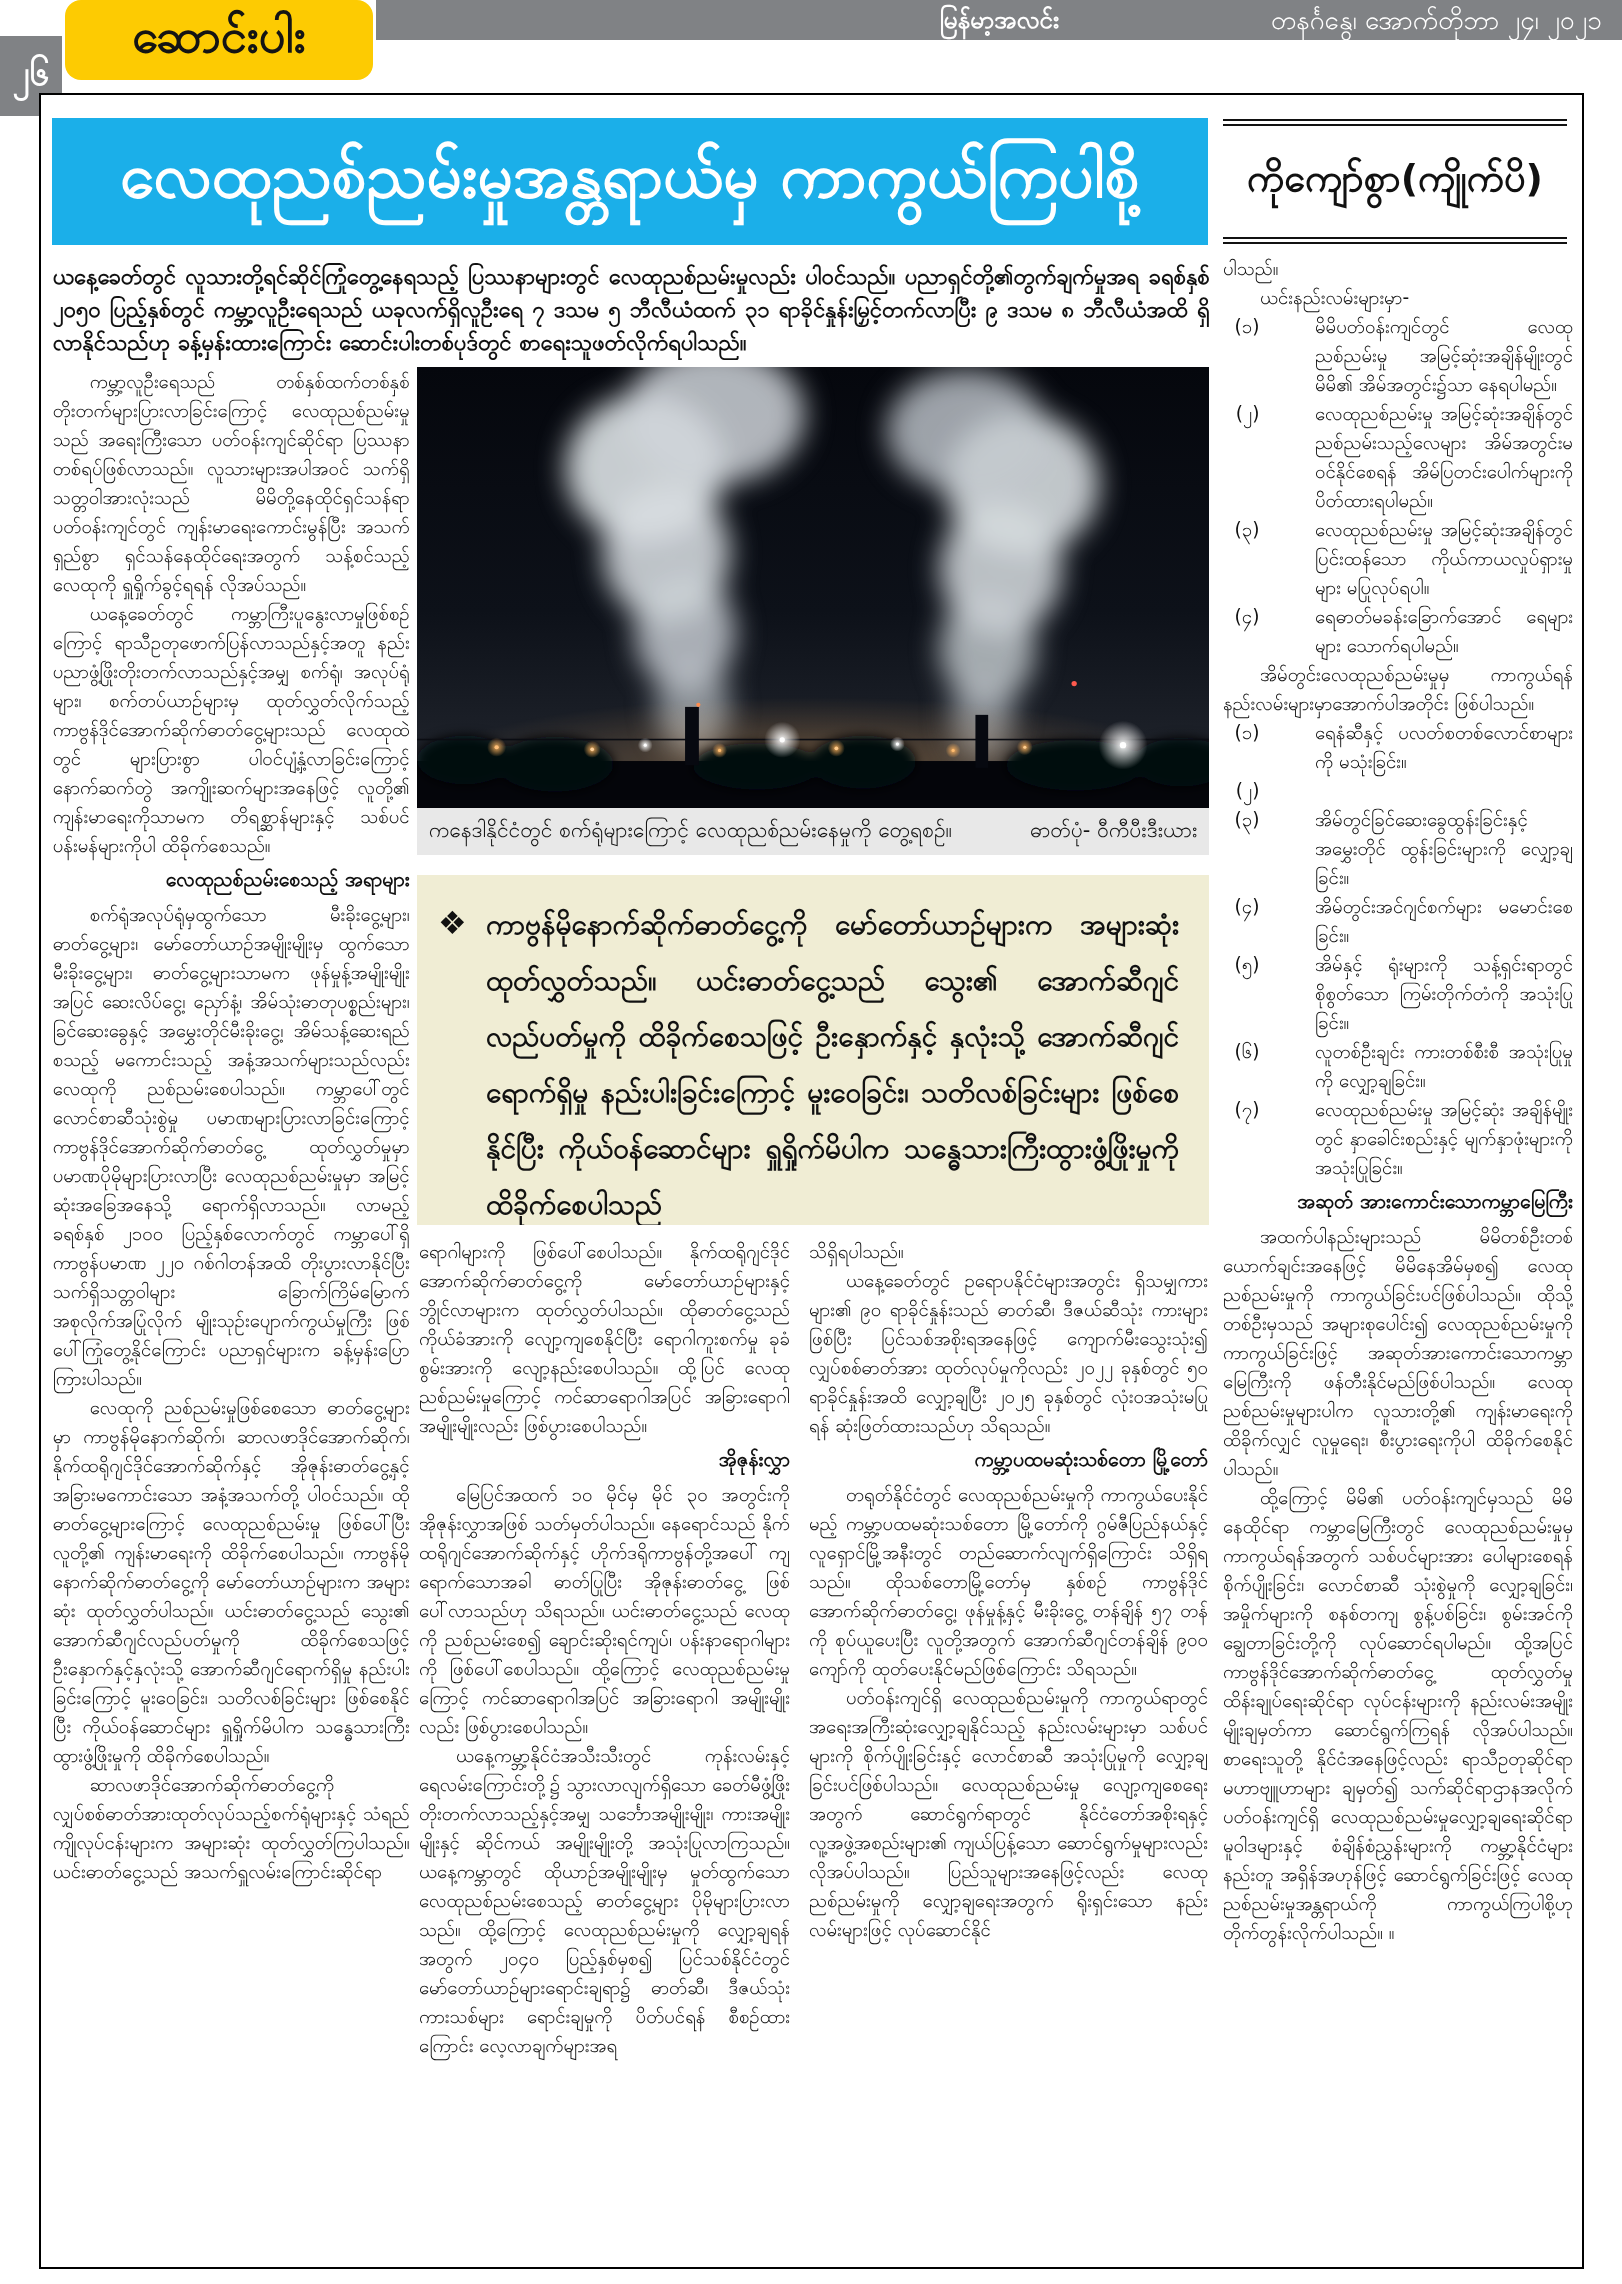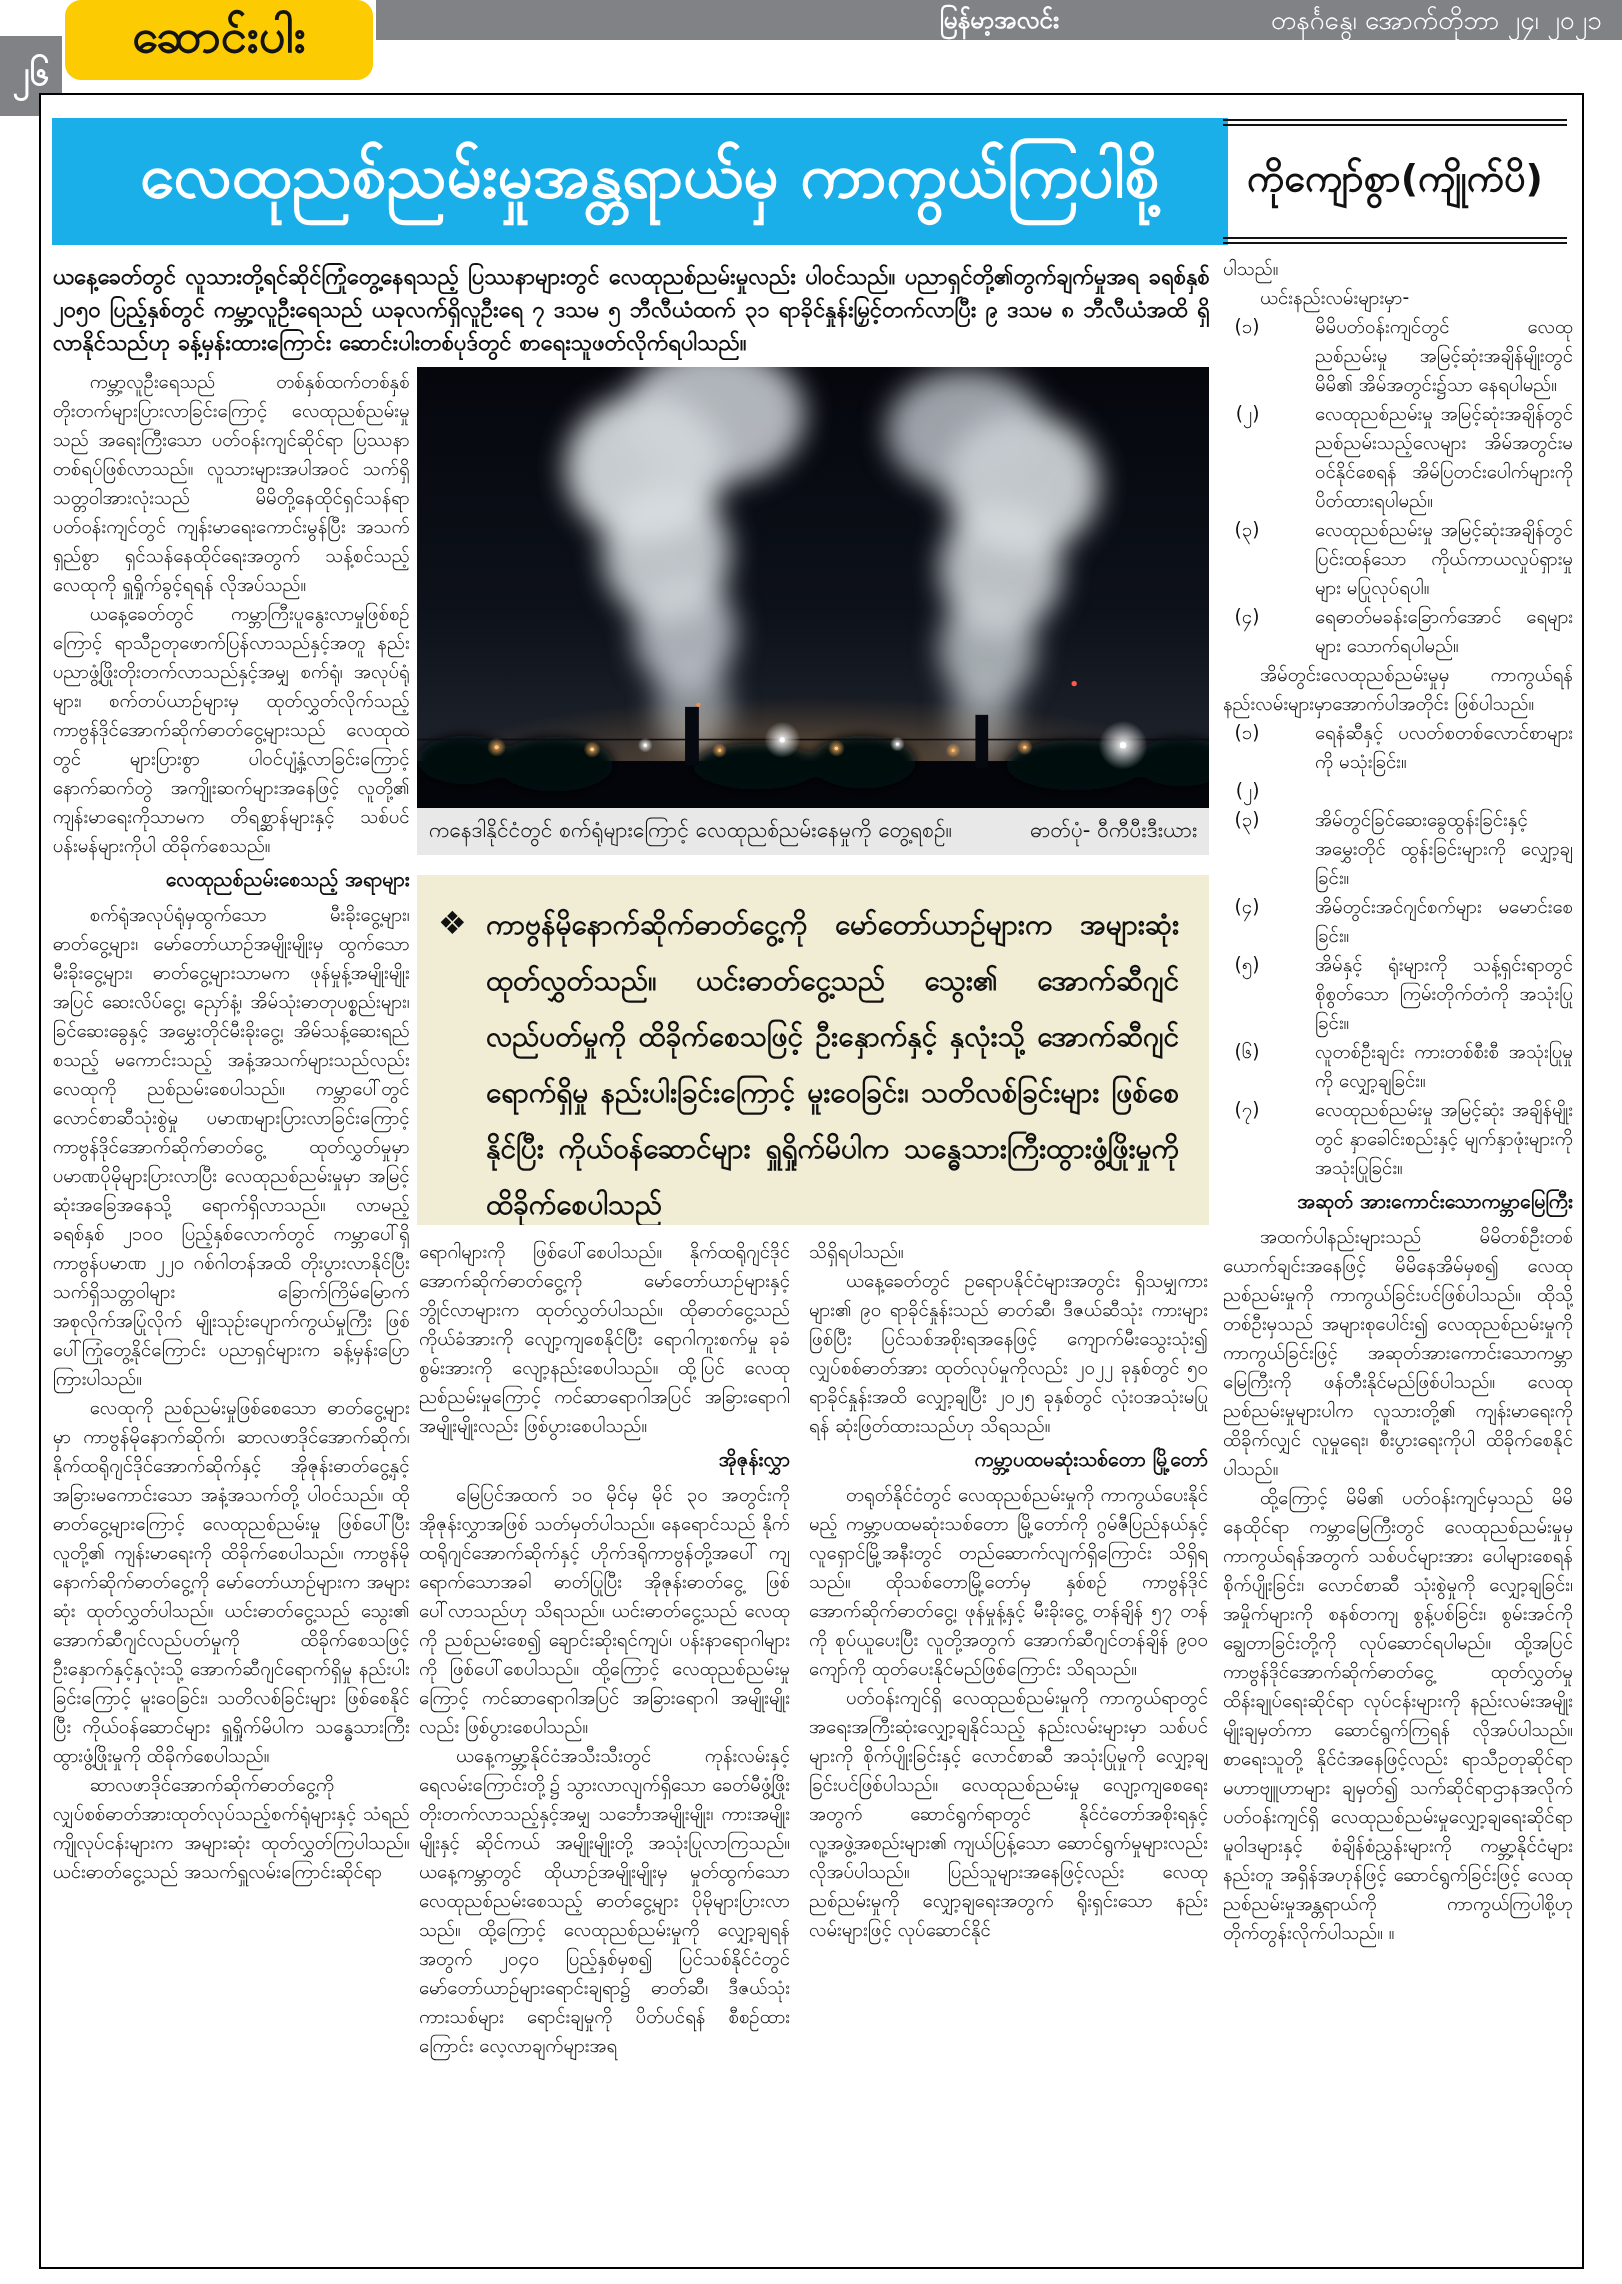--- a/index.html
+++ b/index.html
@@ -13,21 +13,21 @@
   .section-box{position:absolute;left:65px;top:0;width:308px;height:80px;background:#fdcb02;color:#141414;
     font-weight:bold;font-size:47px;display:flex;align-items:center;justify-content:center;border-radius:16px;}
   .header-bar{position:absolute;left:376px;top:0;width:1247px;height:40px;background:#808285;}
   .paper-name{position:absolute;left:50%;transform:translateX(-50%);top:3.2px;color:#fff;font-weight:bold;font-size:24.4px;line-height:34px;}
   .issue-date{position:absolute;right:21px;top:4.2px;color:#fff;font-size:26px;line-height:32px;}
 
   
   .frame{position:absolute;left:39px;top:93px;width:1541px;height:2172px;border:2.1px solid #000;background:#fff;}
 
   .headline{position:absolute;left:10.6px;top:23px;width:1156px;height:127px;background:#1bafe9;color:#fff;
-    display:flex;align-items:center;justify-content:center;font-weight:bold;font-size:62px;text-align:center;padding-left:20px;}
+    display:flex;align-items:center;justify-content:center;font-weight:bold;font-size:62px;text-align:center;}
 
   .author-box{position:absolute;left:1182px;top:24.4px;width:344px;height:111px;
     border-top:7.4px double #111;border-bottom:7.4px double #111;
     display:flex;align-items:center;justify-content:center;font-weight:bold;font-size:38px;}
 
   .lede{position:absolute;left:11.7px;top:165px;width:1157px;height:104px;font-weight:bold;font-size:22px;
     line-height:33px;text-align:justify;overflow:hidden;}
 
   
   .col{position:absolute;font-size:18.6px;line-height:29px;text-align:justify;overflow:hidden;}

